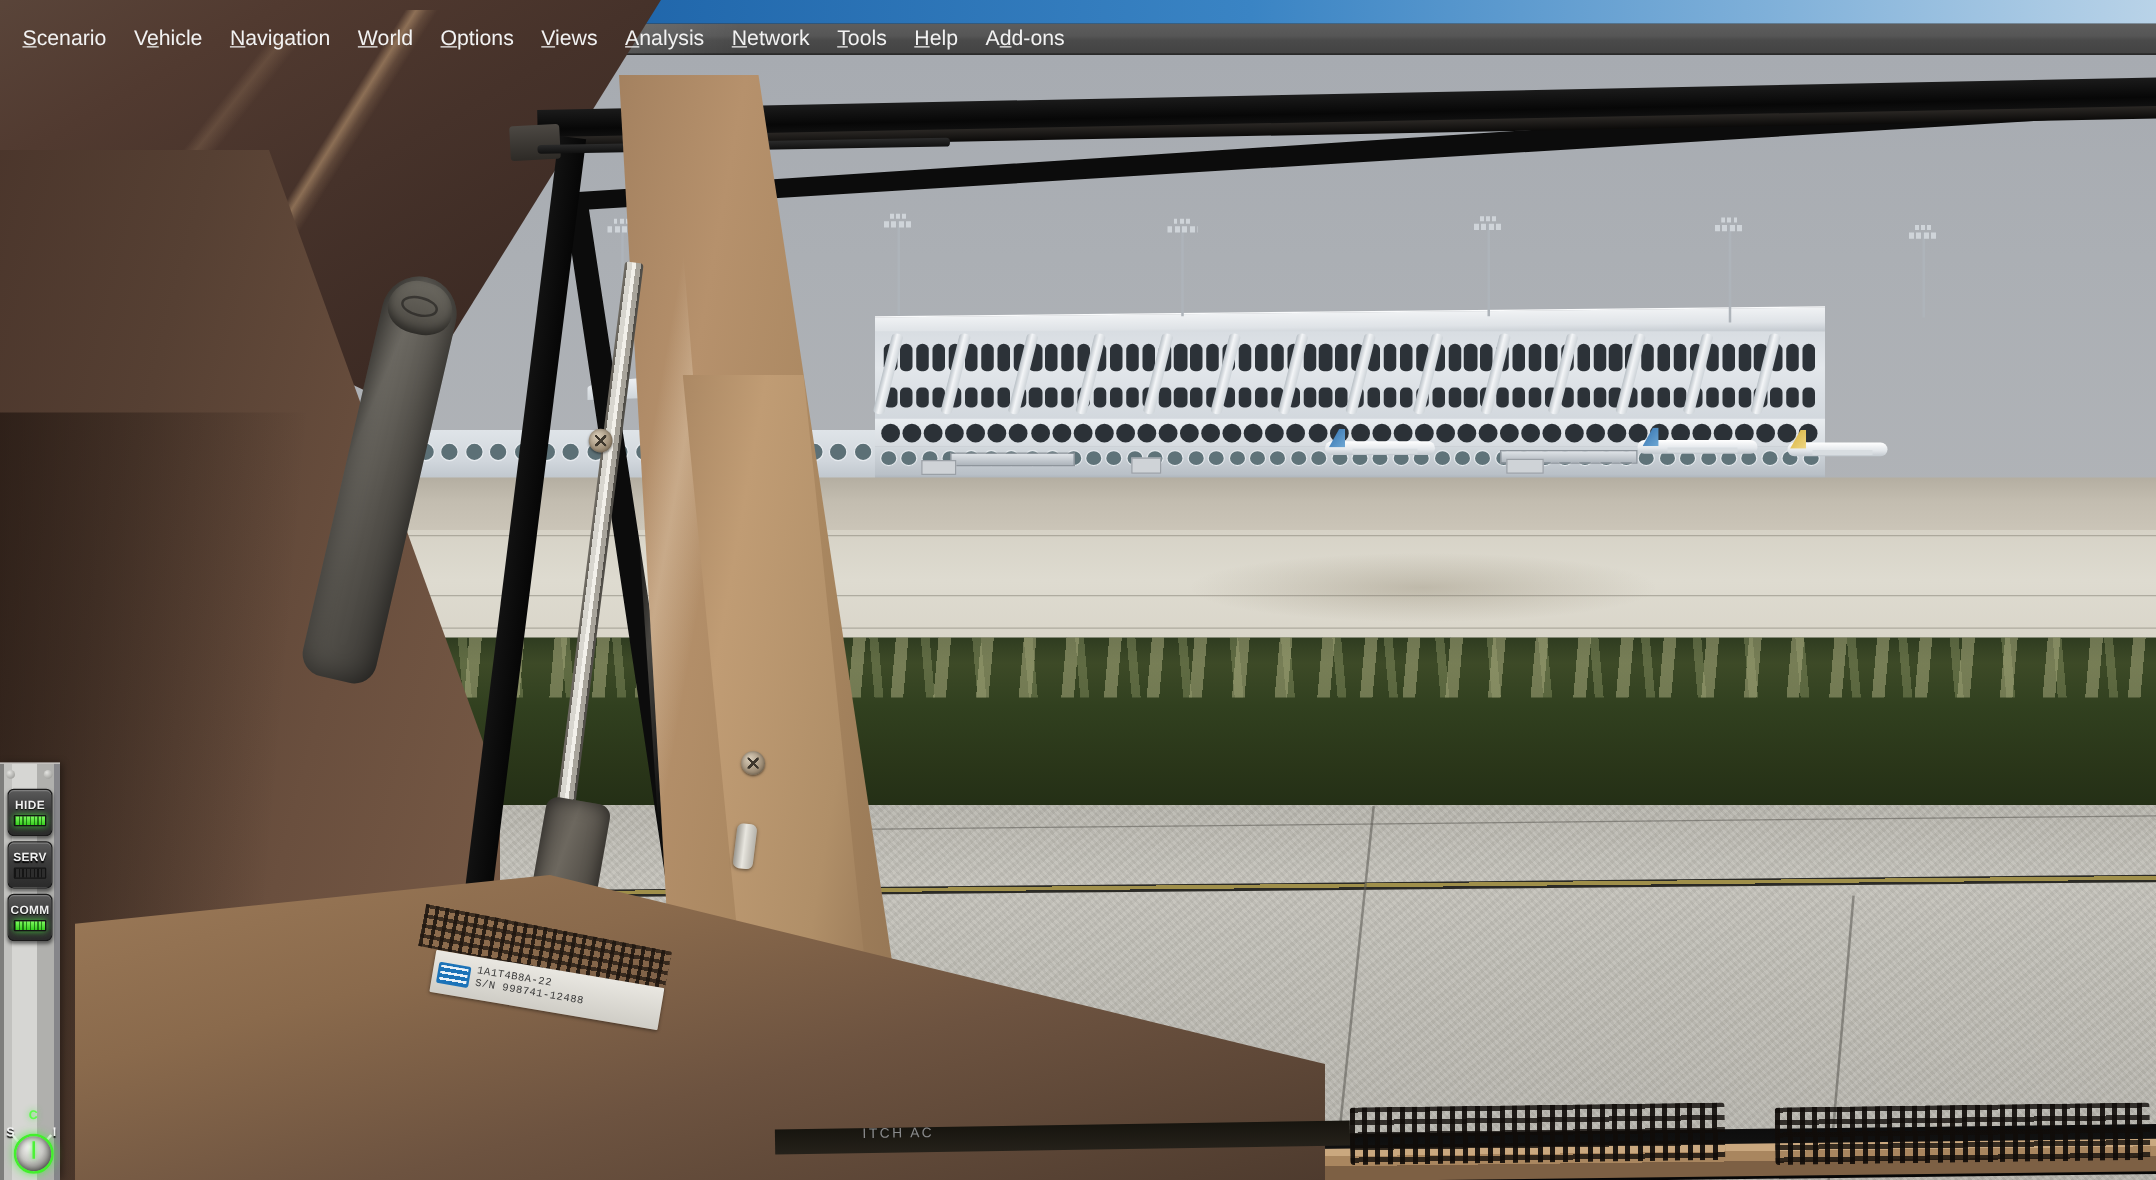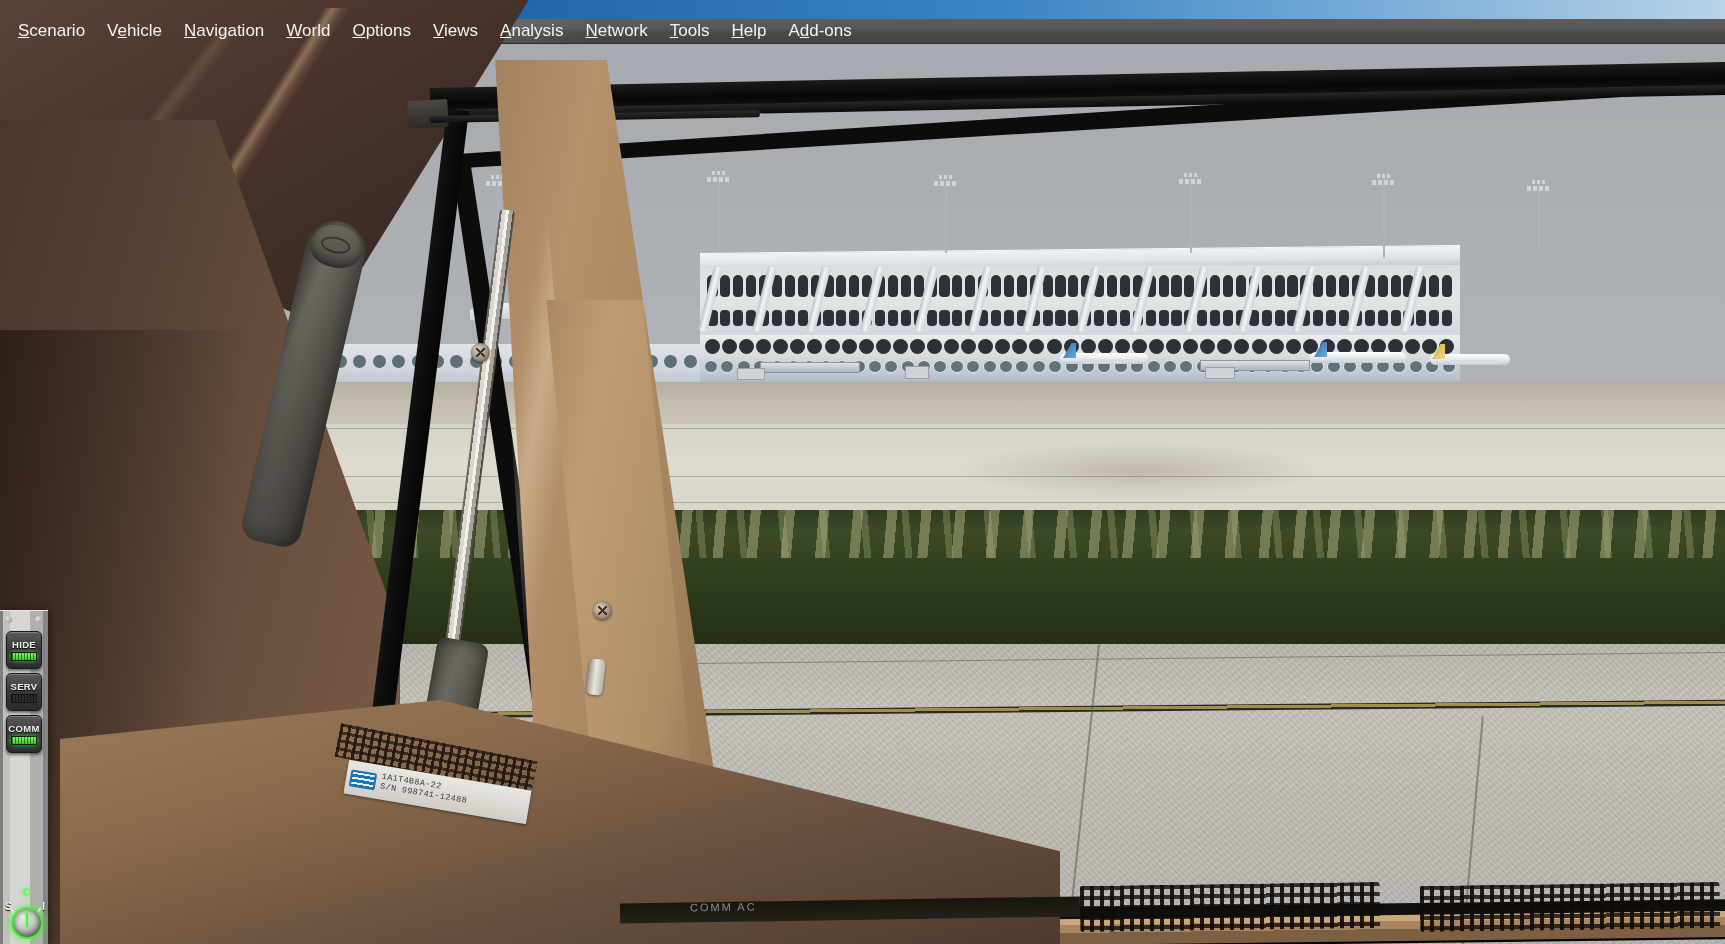--- a/index.html
+++ b/index.html
@@ -990,21 +990,21 @@
     <div class="handle-lower"></div>
 
     <div class="screw" style="left:471px; top:343px;"></div>
     <div class="screw" style="left:593px; top:601px;"></div>
     <div class="screw" style="left:674px; top:773px;"></div>
     <div class="screw" style="left:520px; top:797px;"></div>
 
     <div class="glareshield"></div>
     <div class="vent" style="left:336px; top:742px; width:200px; transform:rotate(11deg);"></div>
     <div class="panel-dark-strip"></div>
-    <div class="panel-strip-text">COMM  AC</div>
+    <div class="panel-strip-text">ITCH  AC</div>
     <div class="vent-r"></div>
     <div class="vent-r2"></div>
 
     <div class="placard">
       <div class="placard-logo"></div>
       <div class="placard-text">
         <div>1A1T4B8A-22</div>
         <div>S/N 998741-12488</div>
       </div>
     </div>

